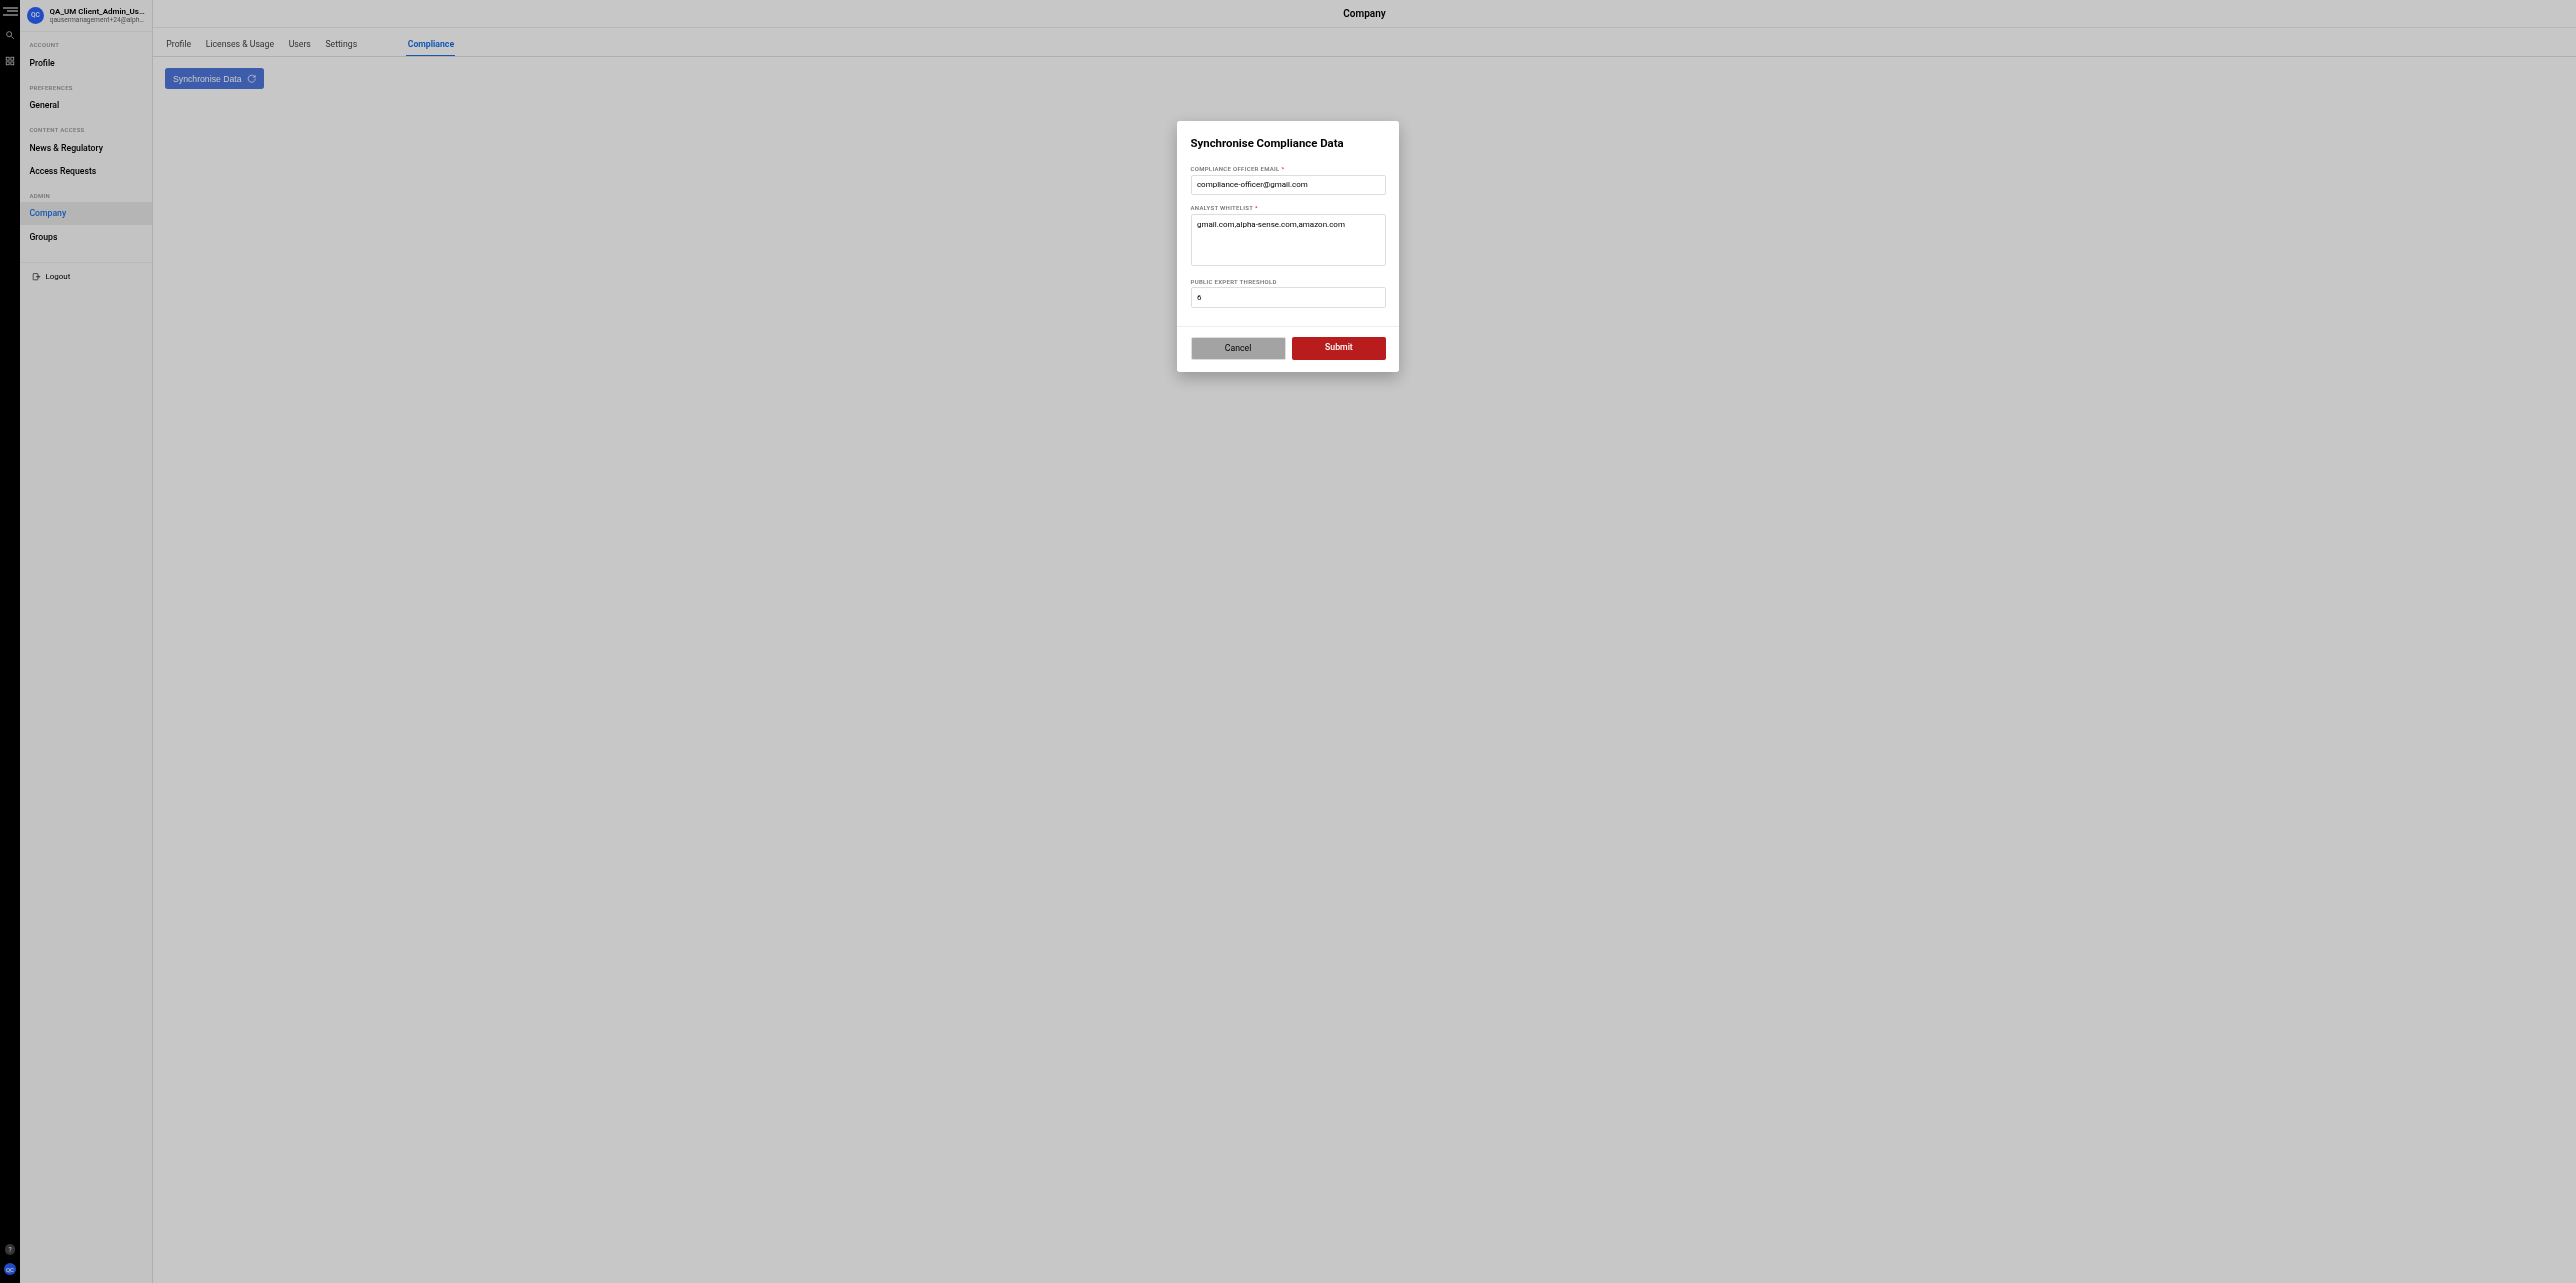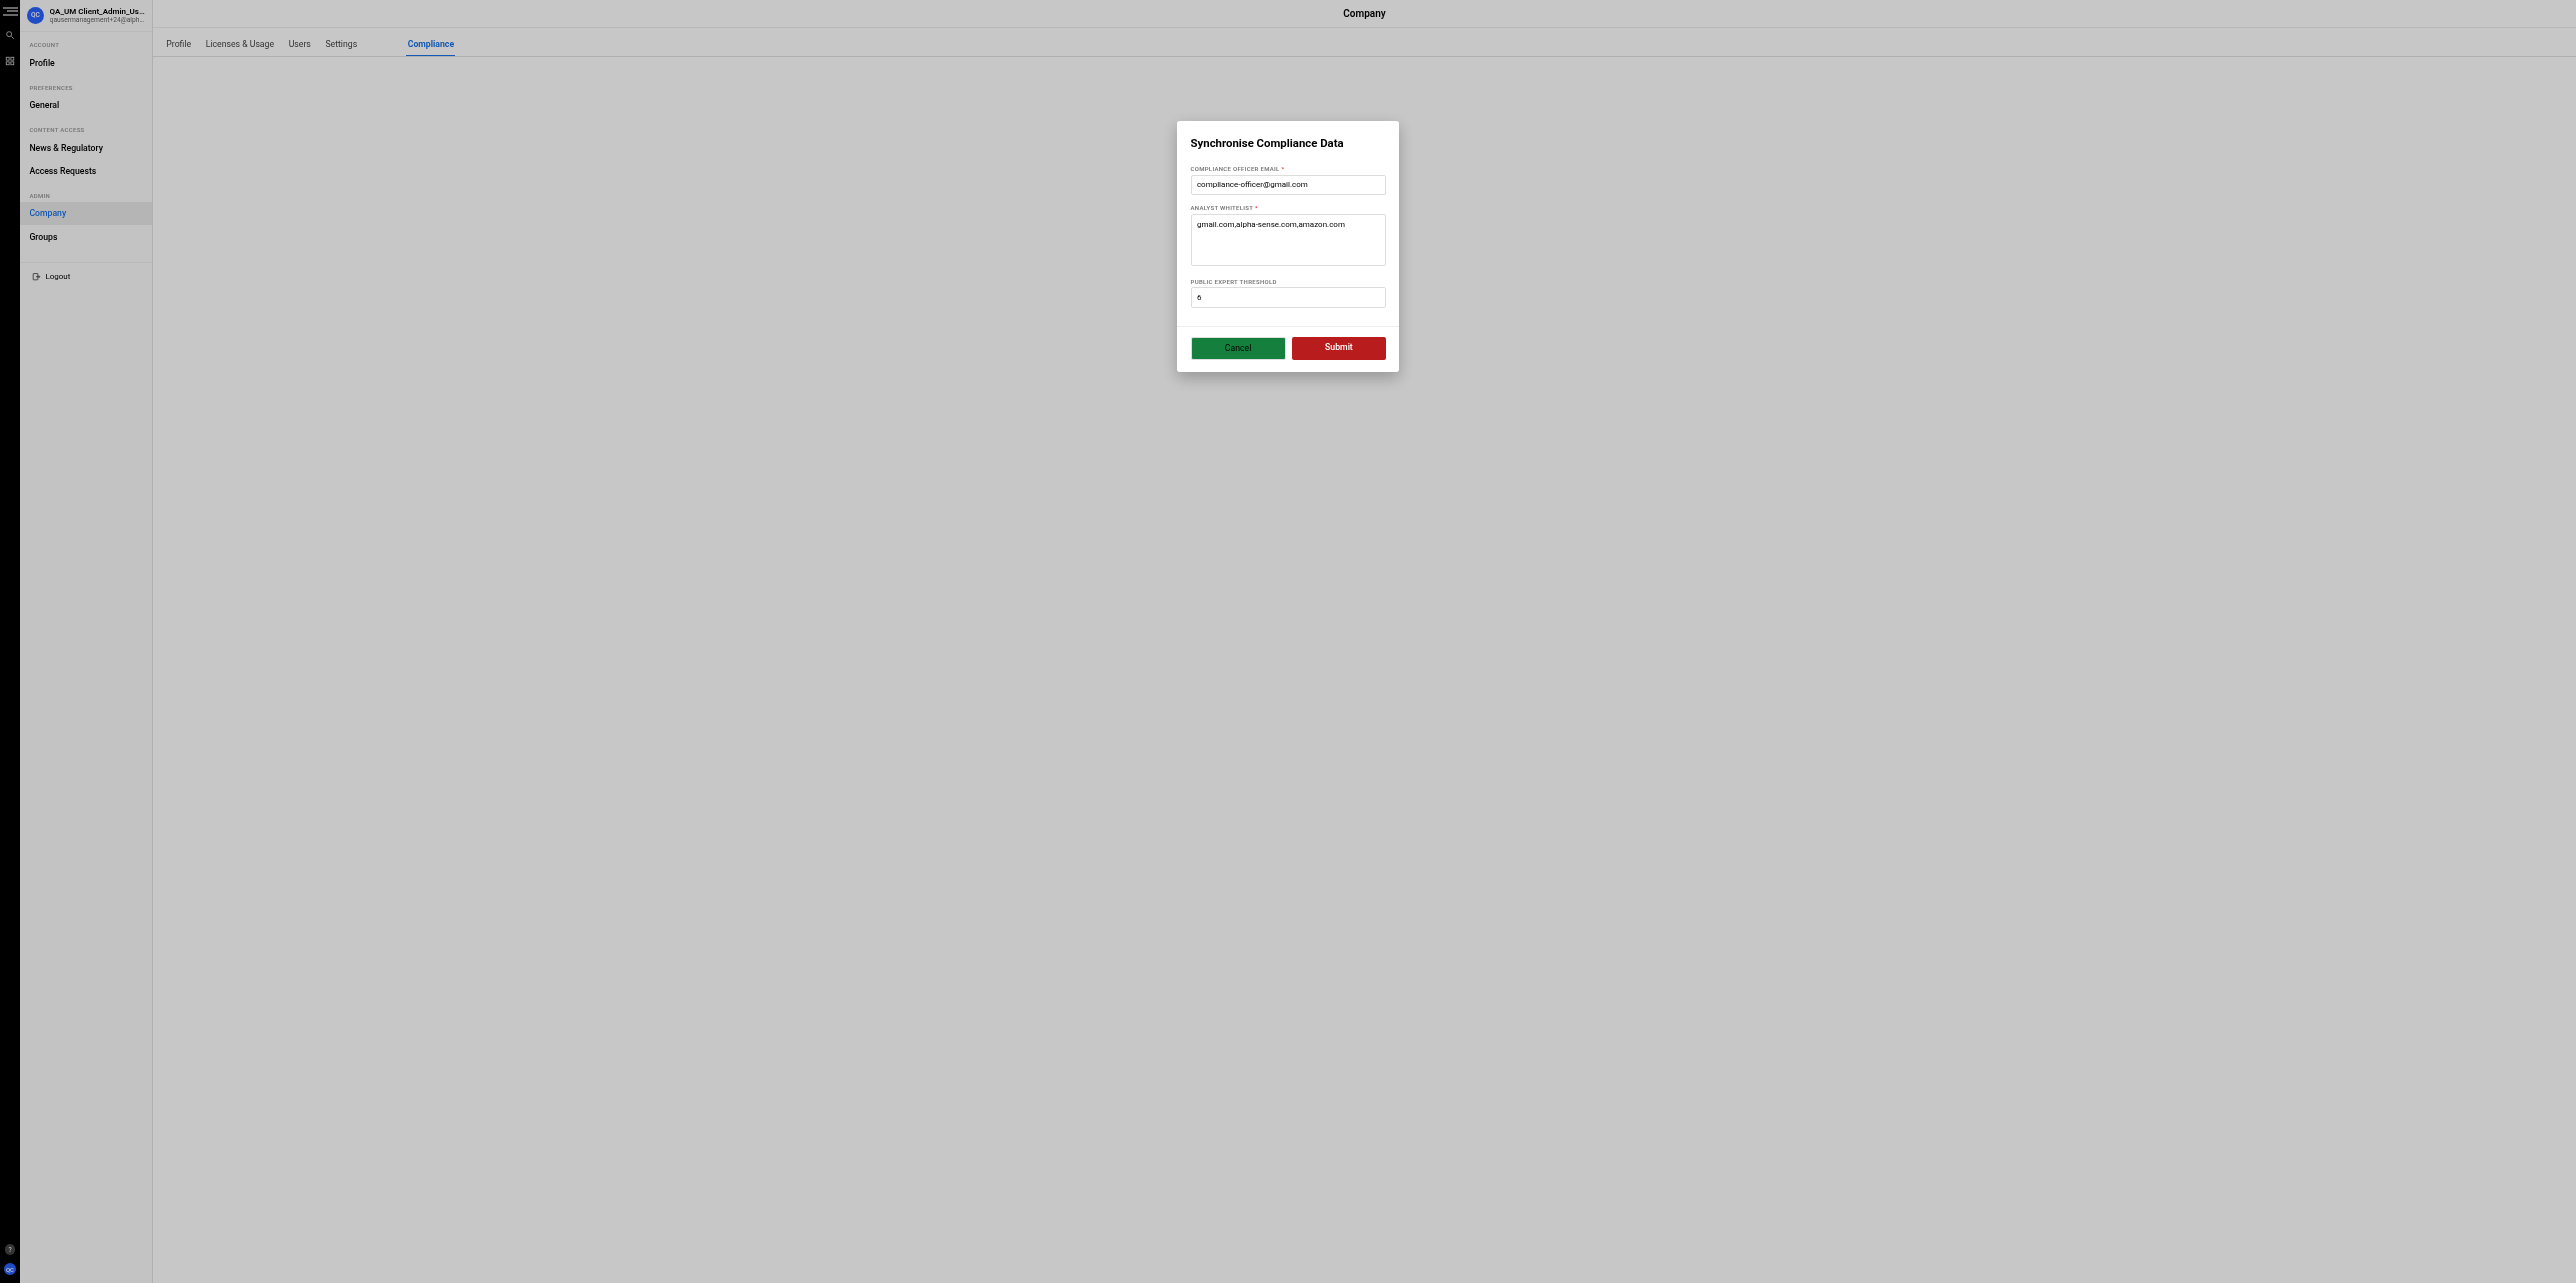--- a/index.html
+++ b/index.html
@@ -193,21 +193,21 @@
       padding: 9.4px 13.5px 12px 13.5px;
     }
     .btn {
       flex:1;
       border-radius:2px;
       padding:5.4px 0;
       font-size:8.7px;
       cursor:pointer;
       text-align:center;
     }
-    .btn.secondary { background:#15803d; border:0.7px solid #ddd; }
+    .btn.secondary { background:#a3a3a3; border:0.7px solid #ddd; }
     .btn.primary { background:#b91c1c; color:#fff; border:none; font-weight:500;}
 
     svg { display:block; }
   </style>
 </head>
 <body>
 
 <div class="app">
 
   <div class="icon-rail">
@@ -272,20 +272,29 @@
     <div class="top-title">Company</div>
 
     <div class="tab-row">
       <div class="tab">Profile</div>
       <div class="tab">Licenses &amp; Usage</div>
       <div class="tab">Users</div>
       <div class="tab">Settings</div>
       <div class="tab active">Compliance</div>
     </div>
 
+    <div class="tab-content">
+      <button class="sync-btn">
+        <span>Synchronise Data</span>
+        <svg width="9.4" height="9.4" viewBox="0 0 24 24" fill="none" stroke="#fff" stroke-width="2">
+            <path d="M21 12a9 9 0 1 1-3-6.7L21 8"></path>
+            <path d="M21 3v5h-5"></path>
+          </svg>
+      </button>
+    </div>
   </div>
 </div>
 
 <div class="dim-overlay"></div>
 
 <div class="modal-backdrop">
   <div class="modal">
     <div class="modal-body">
       <div class="modal-title">Synchronise Compliance Data</div>
 

